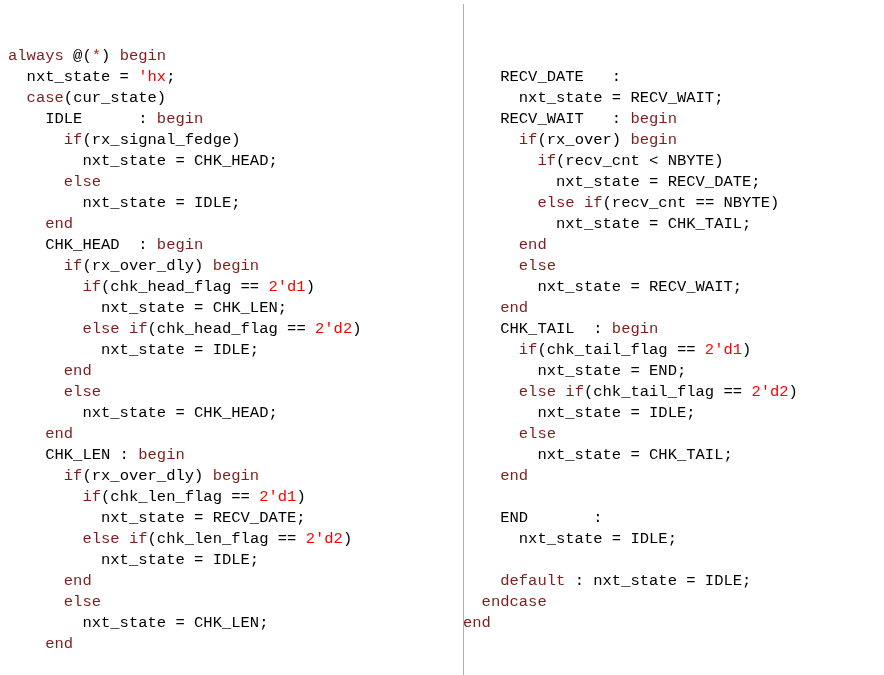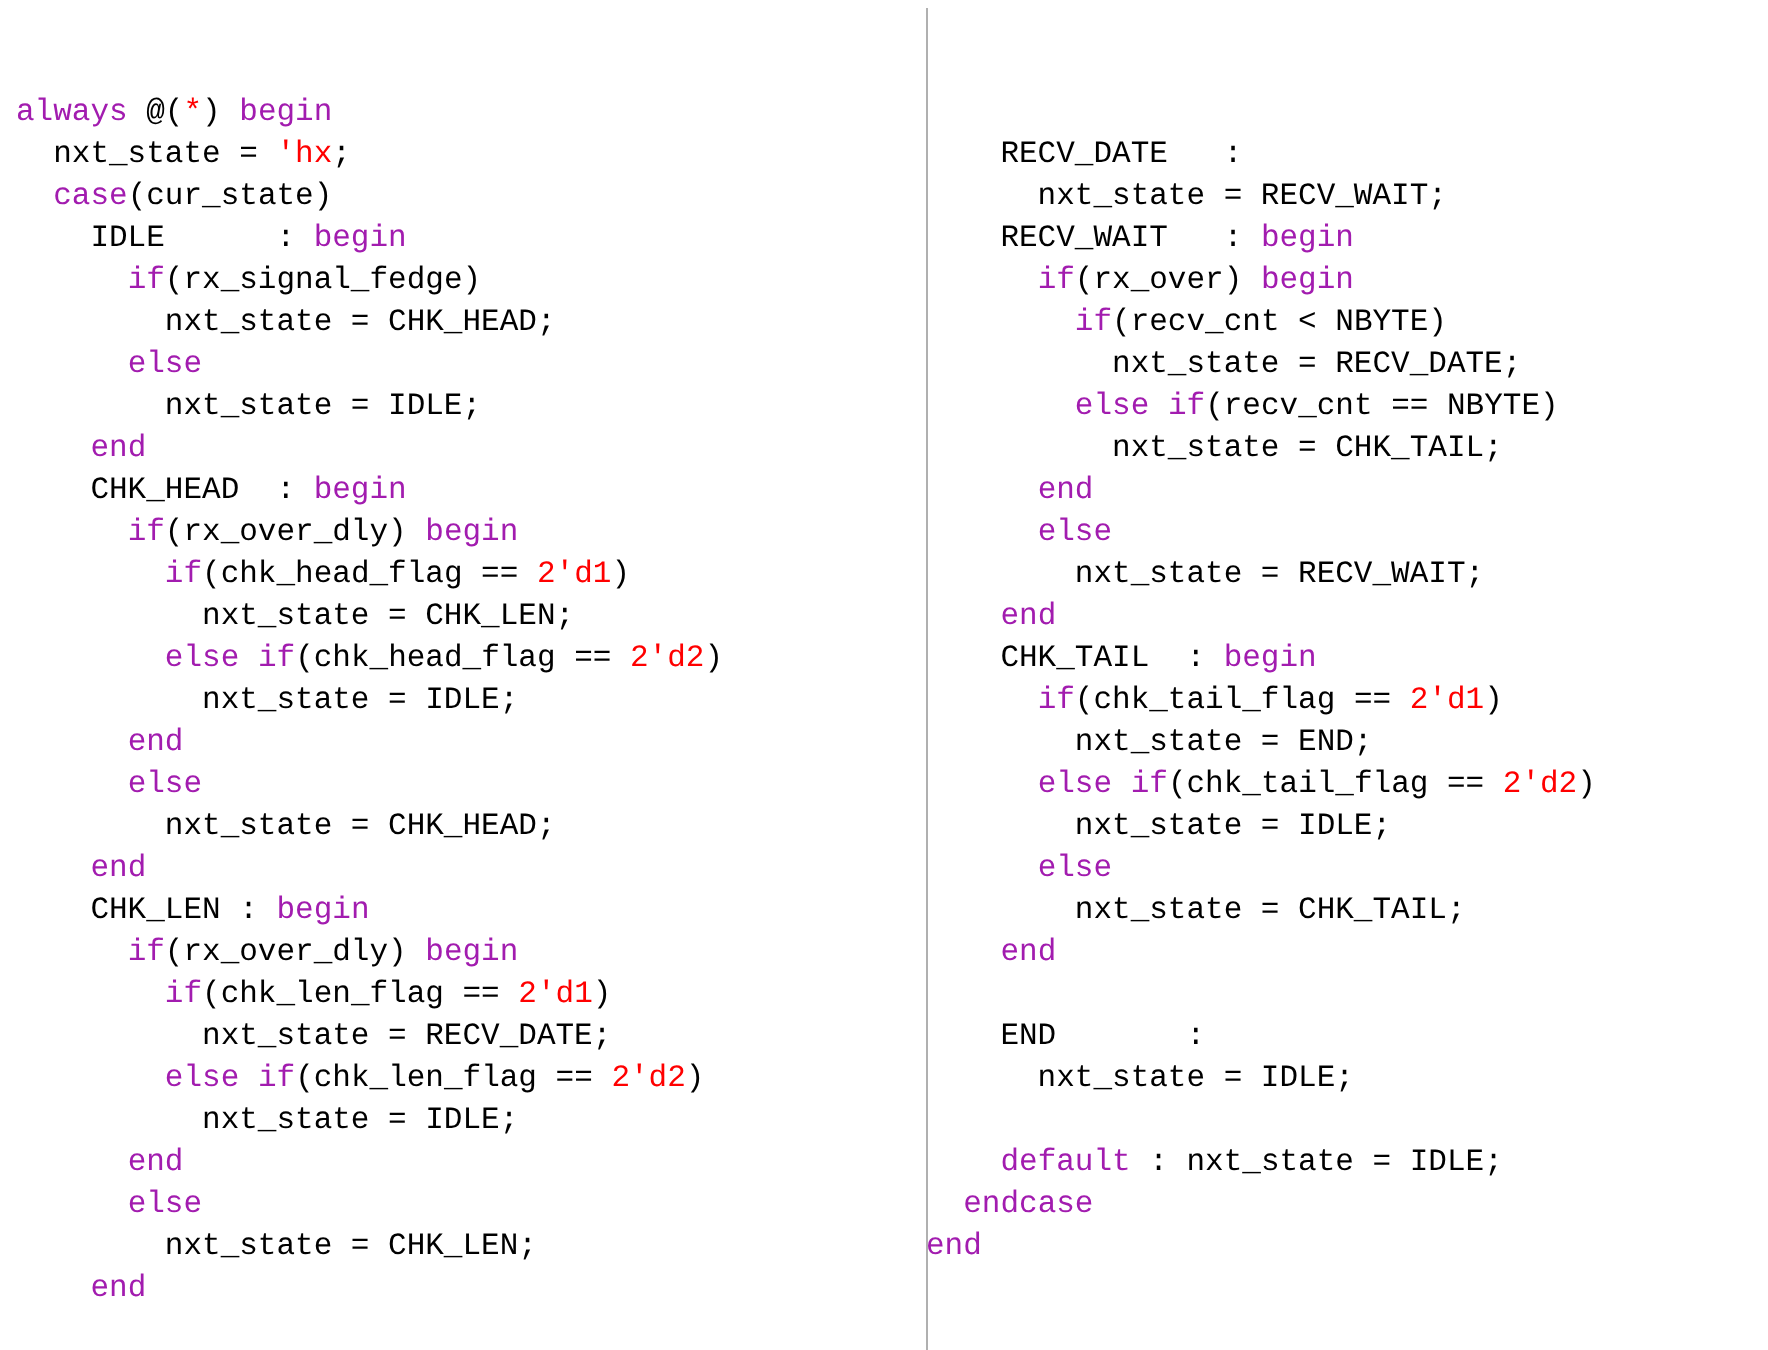--- a/index.html
+++ b/index.html
@@ -27,21 +27,21 @@
     flex: 1;
   }
   .vline {
     position: absolute;
     left: 0;
     top: 0;
     bottom: 10px;
     width: 1px;
     background: #b0b0b0;
   }
-  .kw  { color: #a21caf; }     
+  .kw  { color: #7f1d1d; }     
   .num { color: #ff0000; }     
   .id  { color: #000000; }     
   .watermark {
     position: absolute;
     bottom: 2px;
     left: 0;
     font-family: sans-serif;
     font-size: 11px;
     color: #c0c0c0;
     white-space: nowrap;

